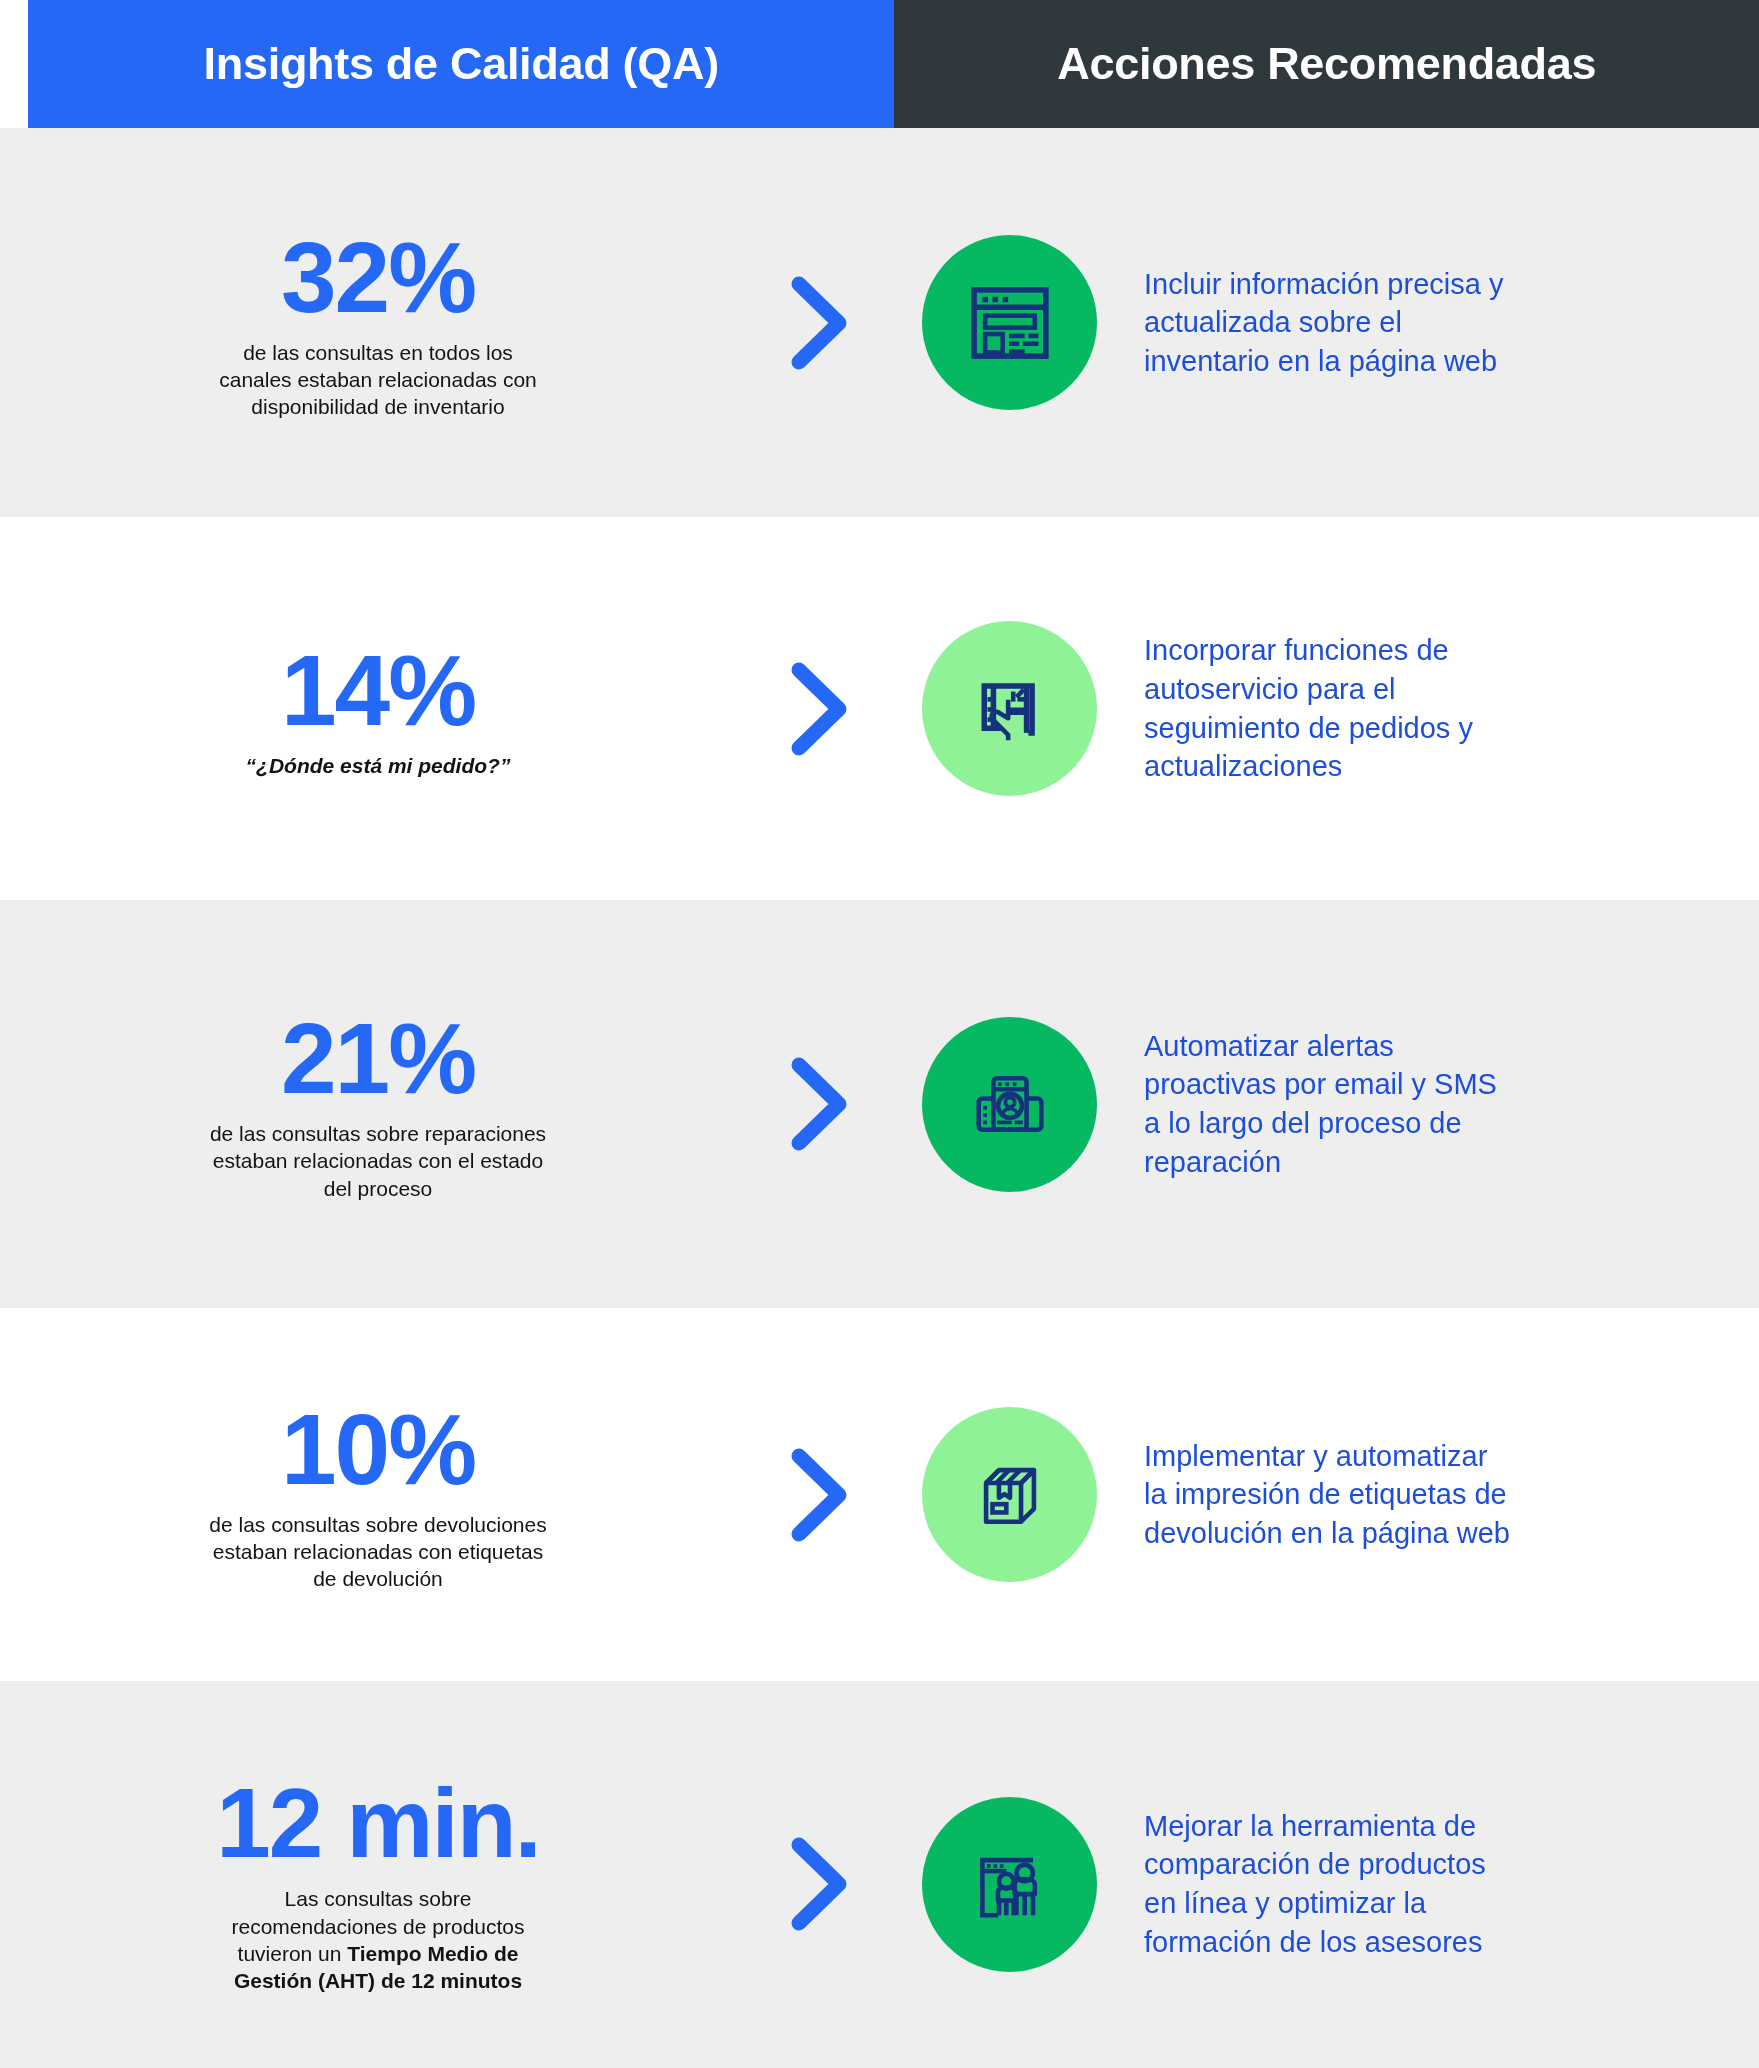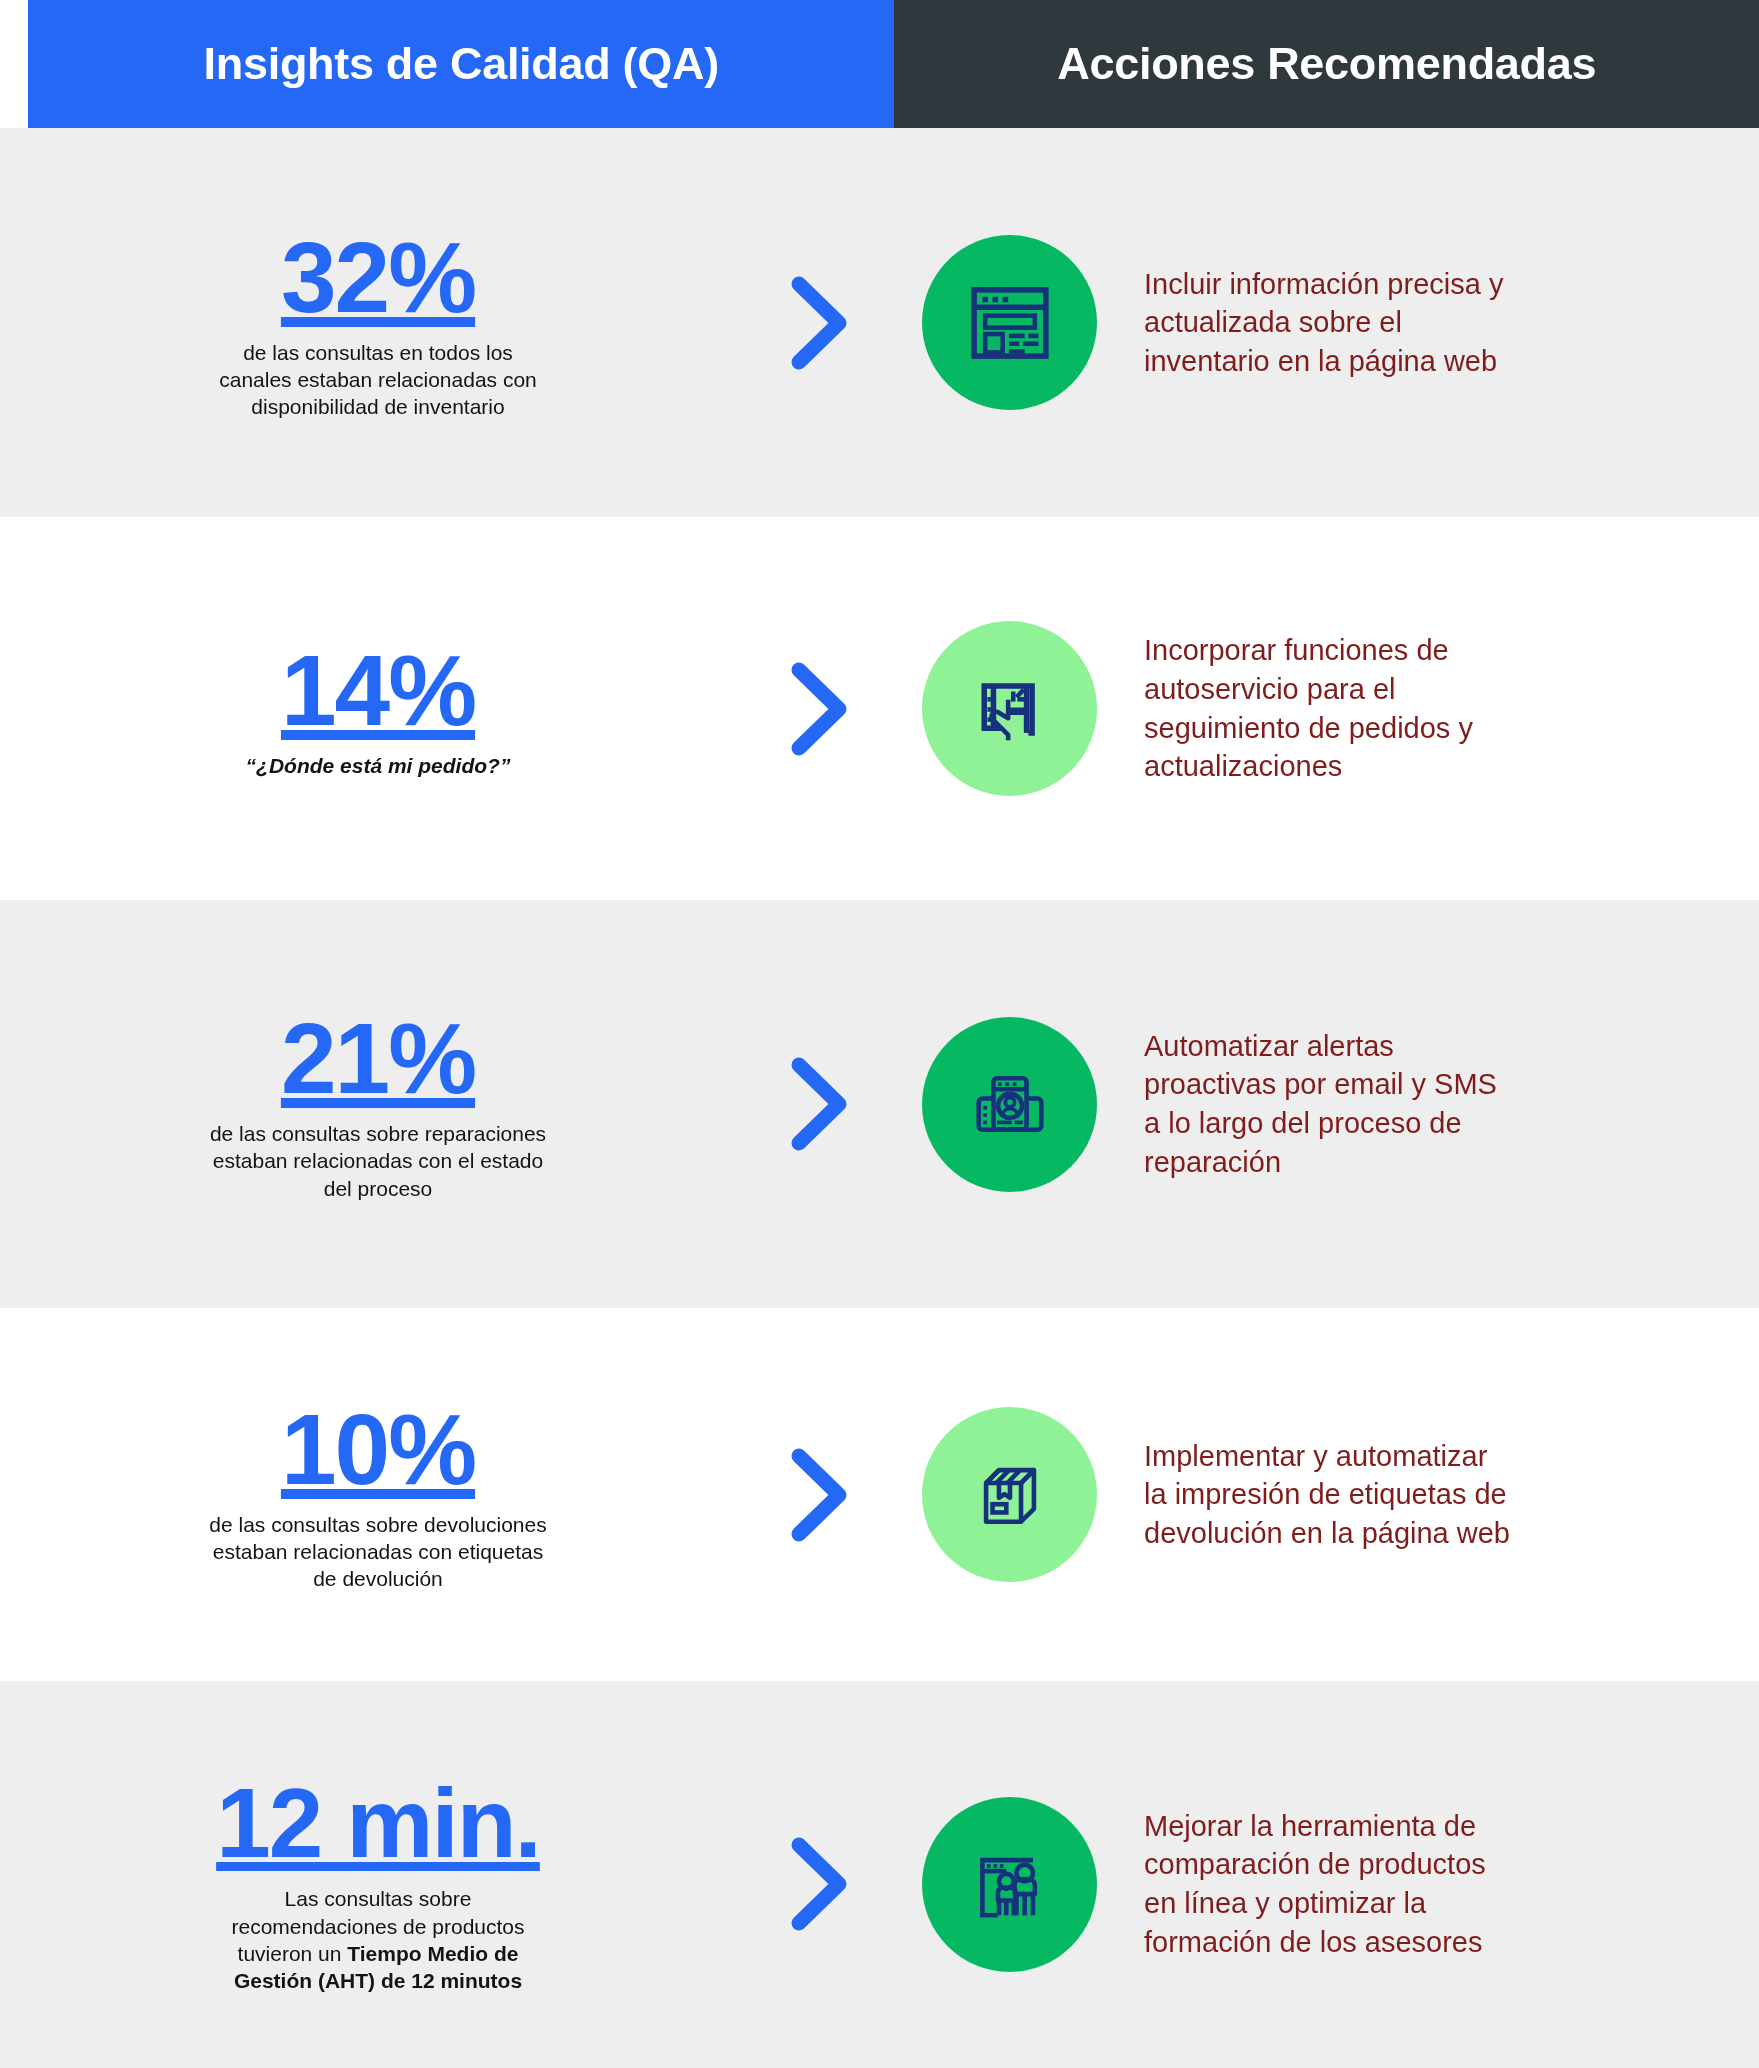--- a/index.html
+++ b/index.html
@@ -76,21 +76,20 @@
     padding: 0 28px;
     box-sizing: border-box;
   }
   .stat-number {
     color: #2568F5;
     font-weight: bold;
     font-size: 100px;
     line-height: 1.04;
     letter-spacing: -2px;
     margin-bottom: 10px;
-    text-decoration: underline;
   }
   .stat-number.wide { font-size: 98px; }
   .stat-desc {
     color: #111417;
     font-size: 21px;
     line-height: 1.3;
   }
   .stat-desc .quote {
     font-style: italic;
     font-weight: bold;
@@ -126,21 +125,21 @@
   .circle.light-green { background: #90F297; }
 
   
   .action {
     flex: 1 1 auto;
     padding-left: 10px;
     padding-right: 60px;
     box-sizing: border-box;
   }
   .action-text {
-    color: #7f1d1d;
+    color: #1d4ed8;
     font-size: 29px;
     line-height: 1.33;
   }
 
   .nowrap { white-space: pre-line; }
 </style>
 </head>
 <body>
 
 <div class="page">

